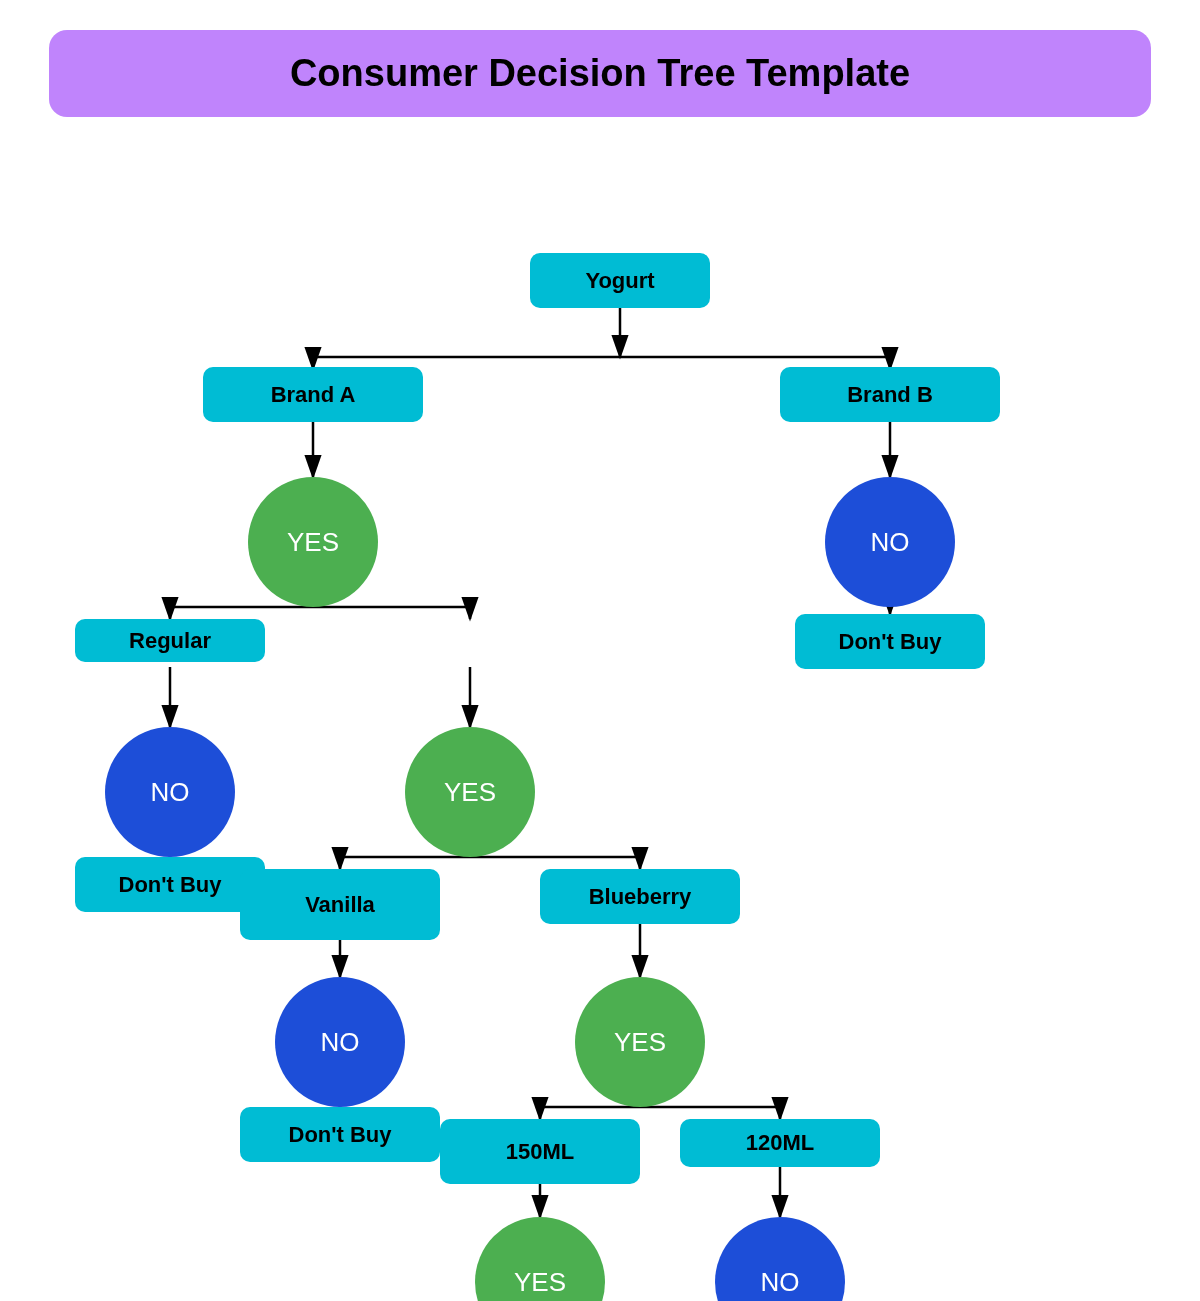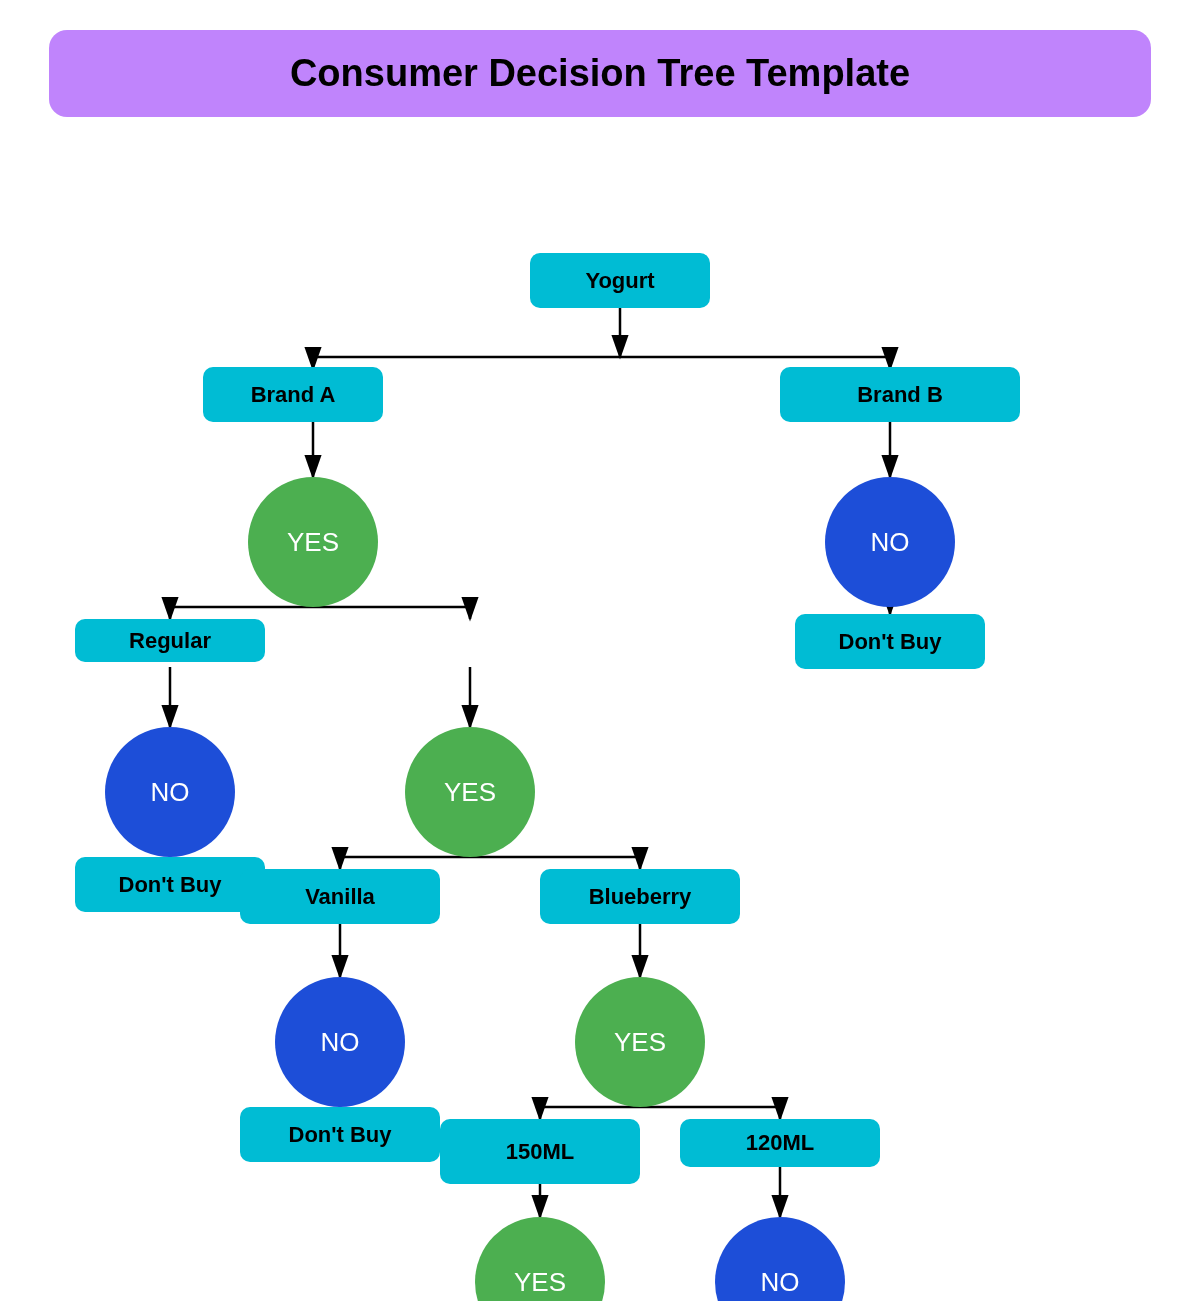--- a/index.html
+++ b/index.html
@@ -151,40 +151,40 @@
     <line x1="520" y1="1128" x2="520" y2="1178" marker-end="url(#arrow)"></line>
 
     <line x1="760" y1="1008" x2="760" y2="1058" marker-end="url(#arrow)"></line>
 
     <line x1="760" y1="1128" x2="760" y2="1178" marker-end="url(#arrow)"></line>
 
   </svg>
 
   <div class="node-box" style="left:510px; top:55px; width:180px; height:55px;margin-top:39px;">Yogurt</div>
 
-  <div class="node-box" style="left:183px; top:208px; width:180px; height:55px;">Brand A</div>
-
-  <div class="node-box" style="left:760px; top:208px; width:240px; height:55px;">Brand B</div>
+  <div class="node-box" style="left:183px; top:208px; width:220px; height:55px;">Brand A</div>
+
+  <div class="node-box" style="left:760px; top:208px; width:220px; height:55px;">Brand B</div>
 
   <div class="node-circle yes" style="left:228px; top:318px; width:130px; height:130px; font-size:26px;">YES</div>
 
   <div class="node-circle no" style="left:805px; top:318px; width:130px; height:130px; font-size:26px;">NO</div>
 
   <div class="node-box" style="left:775px; top:455px; width:190px; height:55px;">Don't Buy</div>
 
   <div class="node-box" style="left:55px; top:460px; width:190px; height:43px;">Regular</div>
 
 
   <div class="node-circle no" style="left:85px; top:568px; width:130px; height:130px; font-size:26px;">NO</div>
 
   <div class="node-box" style="left:55px; top:698px; width:190px; height:55px;">Don't Buy</div>
 
   <div class="node-circle yes" style="left:385px; top:568px; width:130px; height:130px; font-size:26px;">YES</div>
 
-  <div class="node-box" style="left:220px; top:710px; width:200px; height:55px;">Vanilla</div>
+  <div class="node-box" style="left:220px; top:710px; width:200px; height:71px;">Vanilla</div>
 
   <div class="node-box" style="left:520px; top:710px; width:200px; height:55px;">Blueberry</div>
 
   <div class="node-circle no" style="left:255px; top:818px; width:130px; height:130px; font-size:26px;">NO</div>
 
   <div class="node-box" style="left:220px; top:948px; width:200px; height:55px;">Don't Buy</div>
 
   <div class="node-circle yes" style="left:555px; top:818px; width:130px; height:130px; font-size:26px;">YES</div>
 
   <div class="node-box" style="left:420px; top:960px; width:200px; height:65px;">150ML</div>

